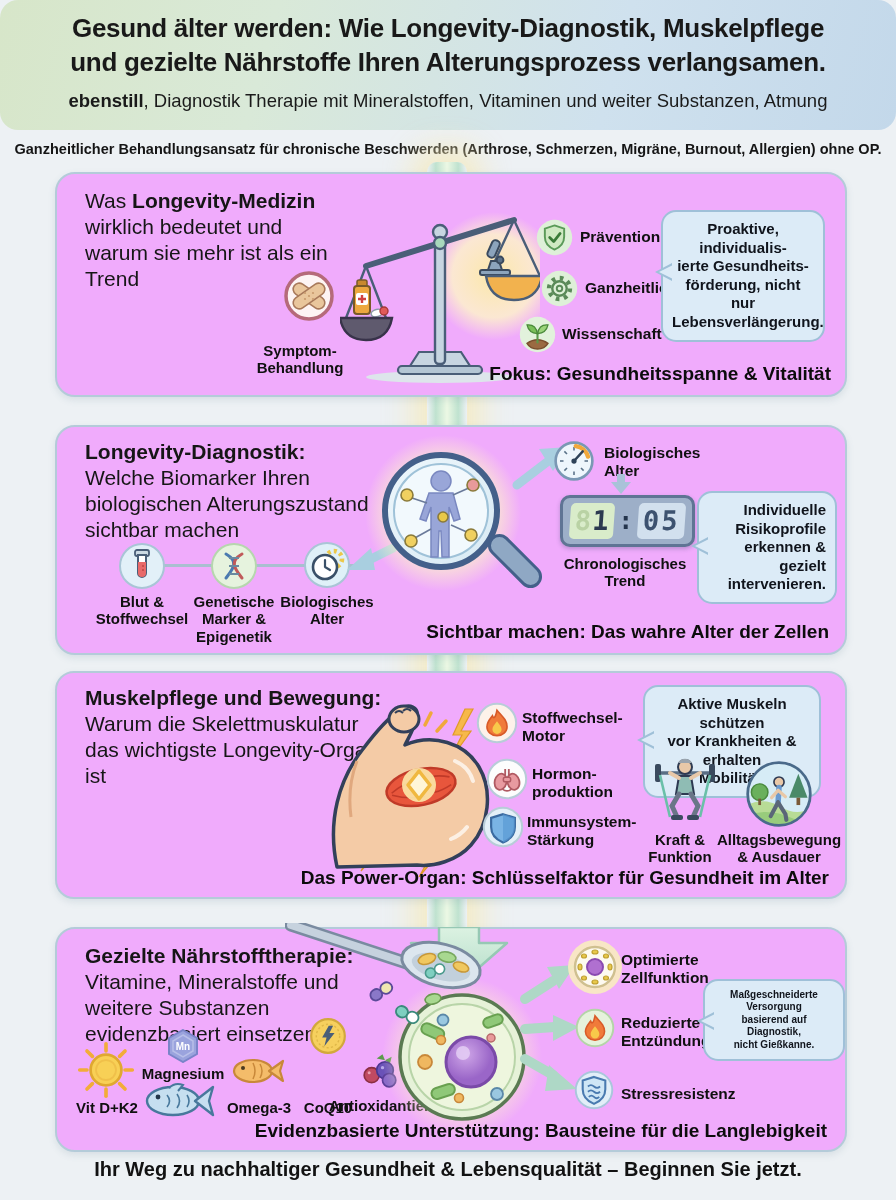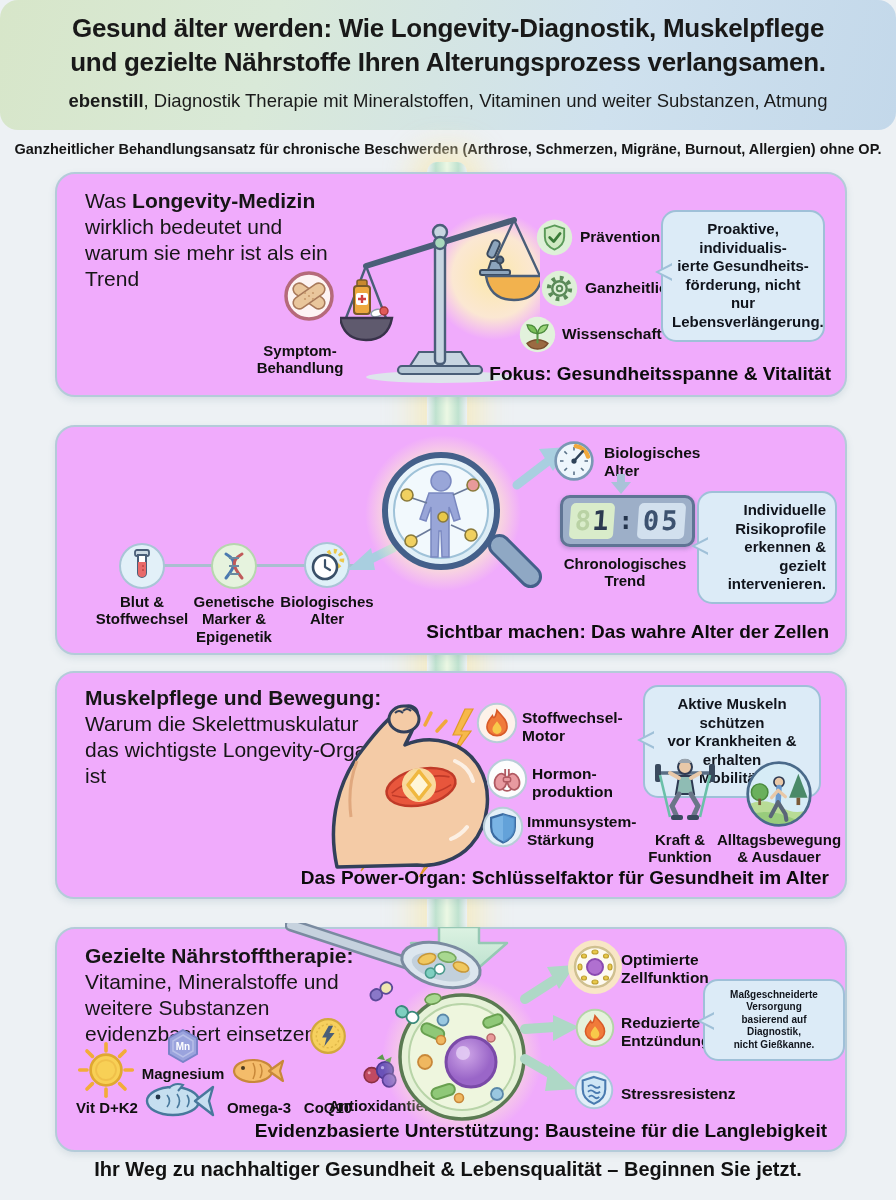--- a/index.html
+++ b/index.html
@@ -136,20 +136,22 @@
   <div class="lbl" style="left:505px;top:151px;font-size:15.5px;">Wissenschaft</div>
 
   <div class="bubble" style="left:604px;top:36px;width:164px;">Proaktive, individualis-
 ierte Gesundheits-
 förderung, nicht nur
 Lebensverlängerung.</div>
   <div class="cardfoot" style="right:14px;bottom:10px;">Fokus: Gesundheitsspanne &amp; Vitalität</div>
 </section>
 
 <section class="card" id="c2">
+  <div class="h pre" style="left:28px;top:12px;width:330px;"><b>Longevity-Diagnostik:</b><span>
+Welche Biomarker Ihren biologischen Alterungszustand sichtbar machen</span></div>
 
   <div class="mline" style="left:85px;top:137px;width:225px;"></div>
 
   <span class="ic" style="left:62px;top:116px;">
     <svg width="46" height="46" viewBox="0 0 46 46">
       <circle cx="23" cy="23" r="22" fill="#e2f0f8" stroke="#a9c5d6" stroke-width="2"></circle>
       <rect x="16" y="7" width="14" height="6" rx="2" fill="#ccdae4" stroke="#4a5e78" stroke-width="1.8"></rect>
       <path d="M19,12 h8 v18 a4,4 0 0 1 -8,0 z" fill="#fff" stroke="#4a5e78" stroke-width="2"></path>
       <path d="M19,19 h8 v11 a4,4 0 0 1 -8,0 z" fill="#e86a6a"></path>
       <path d="M24,22 v2 M24,26 v2" stroke="#c04848" stroke-width="1.6"></path>

